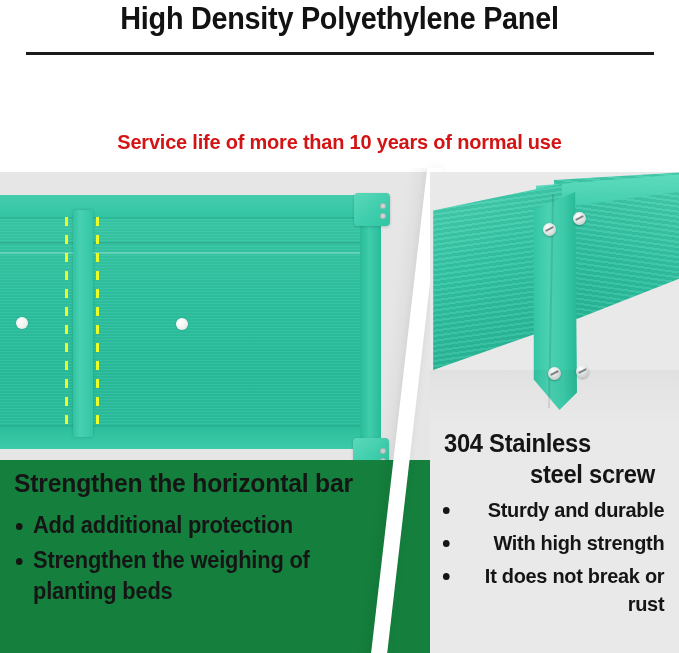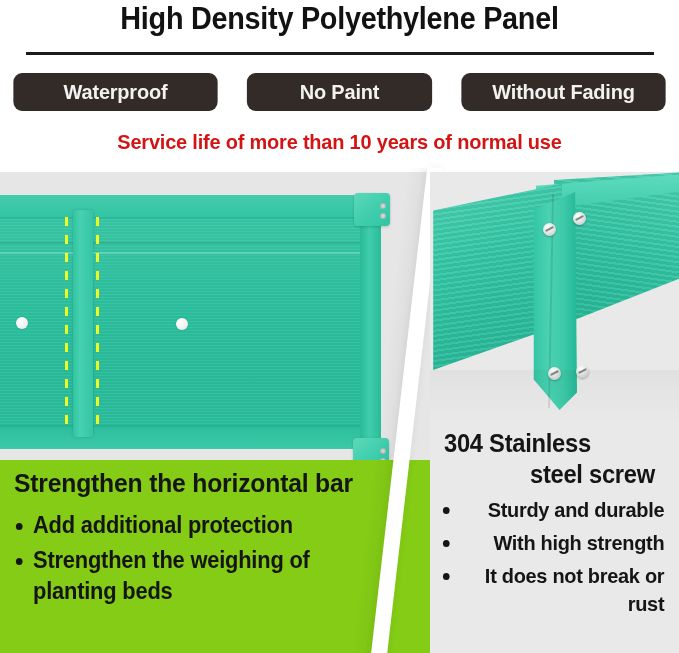--- a/index.html
+++ b/index.html
@@ -47,21 +47,21 @@
     position:absolute;left:0;top:130px;width:679px;text-align:center;
     color:#d41414;font-size:21px;font-weight:bold;
     transform:scaleX(0.95);
     letter-spacing:-0.2px;white-space:nowrap;
   }
 
   
   .body-area{position:absolute;left:0;top:172px;width:679px;height:481px;background:#e9e9e9;}
 
   
-  .panel-left{position:absolute;left:0;top:0;width:430px;height:481px;background:#84cc16;overflow:hidden;}
+  .panel-left{position:absolute;left:0;top:0;width:430px;height:481px;background:#15803d;overflow:hidden;}
 
   .photo-left{position:absolute;left:0;top:0;width:430px;height:288px;background:#e6e6e6;overflow:hidden;}
   
   .bed{
     position:absolute;left:-12px;top:23px;width:372px;height:254px;
     background:linear-gradient(180deg,#3ccaa8 0%,#2fc2a0 38%,#29bd9b 72%,#2cc0a0 100%);
   }
   .bed-topwall{
     position:absolute;left:-12px;top:23px;width:372px;height:24px;
     background:linear-gradient(180deg,#45cdad 0%,#31c4a3 100%);
@@ -251,25 +251,20 @@
 </style>
 </head>
 <body>
 
 <div class="page">
 
   <div class="header">
     <div class="title">High Density Polyethylene Panel</div>
     <div class="rule"></div>
 
-    <div class="badges">
-      <div class="badge b1">Waterproof</div>
-      <div class="badge b2">No Paint</div>
-      <div class="badge b3">Without Fading</div>
-    </div>
 
     <div class="service">Service life of more than 10 years of normal use</div>
   </div>
 
   <div class="body-area">
 
     <div class="panel-left">
 
       <div class="photo-left">
         <div class="bed"></div>

